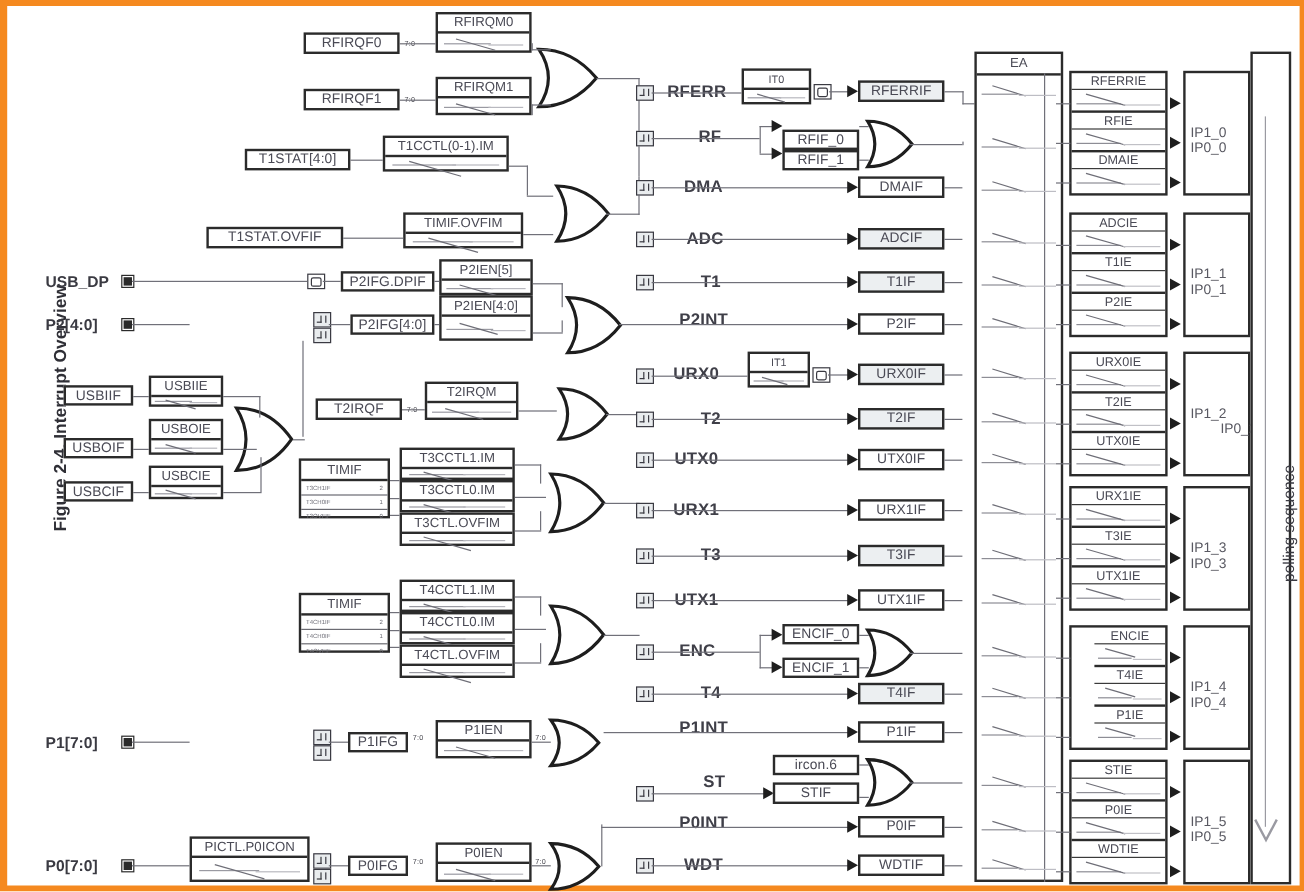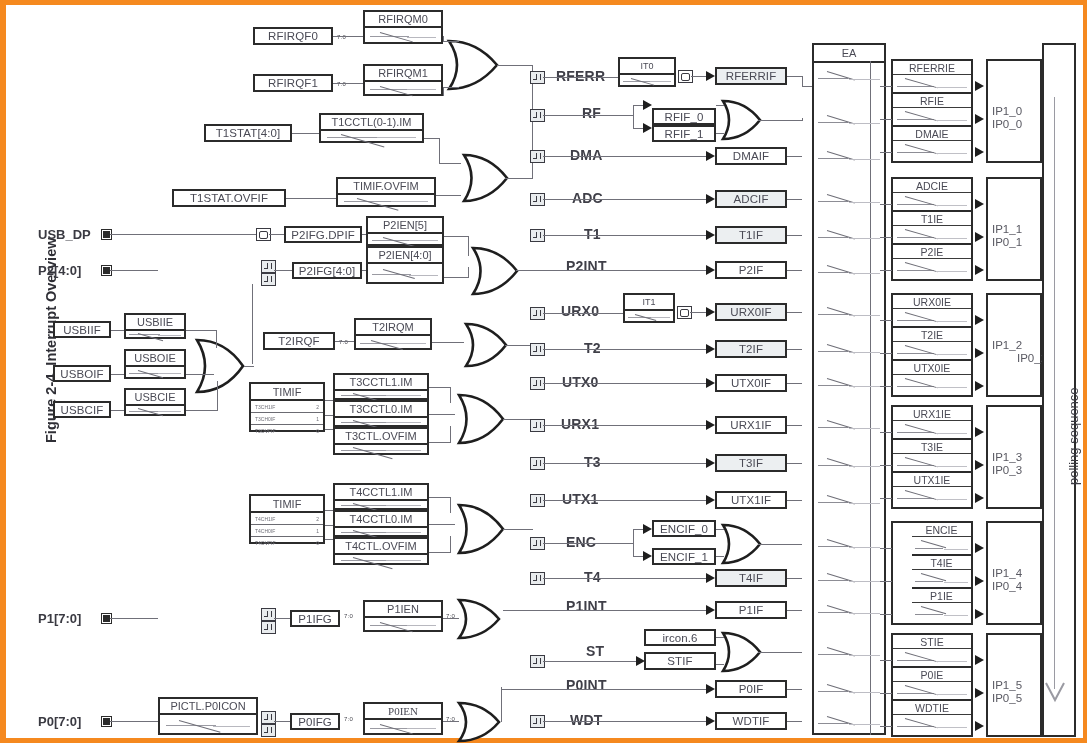--- a/index.html
+++ b/index.html
@@ -369,21 +369,21 @@
       <div class="t">PICTL.P0ICON</div>
       <div class="b">
           <i></i>
         </div>
     </div>
     <div class="edge" style="left:255px;top:706px;"></div>
     <div class="edge" style="left:255px;top:719px;"></div>
     <div class="h" style="left:268px;top:716px;width:16px;"></div>
     <div class="box" style="left:284px;top:708px;width:50px;height:17px;">P0IFG</div>
     <div class="lbl" style="left:338px;top:711px;font-size:6px;">7:0</div>
-    <div class="sw" style="left:357px;top:697px;width:80px;height:33px;font-family:Liberation Serif, serif;">
+    <div class="sw" style="left:357px;top:697px;width:80px;height:33px;">
       <div class="t">P0IEN</div>
       <div class="b">
           <i></i>
         </div>
     </div>
     <div class="lbl" style="left:440px;top:711px;font-size:6px;">7:0</div>
     <svg class="gate" style="left:448px;top:694px;" width="50" height="46" viewBox="0 0 50 46">
       <path d="M5 4 Q19 23 5 42 Q29 42 45 23 Q29 4 5 4 Z" fill="#fff" stroke="#1e1e1e" stroke-width="2.6"></path>
     </svg>
     <div class="h" style="left:437px;top:716px;width:16px;"></div>

